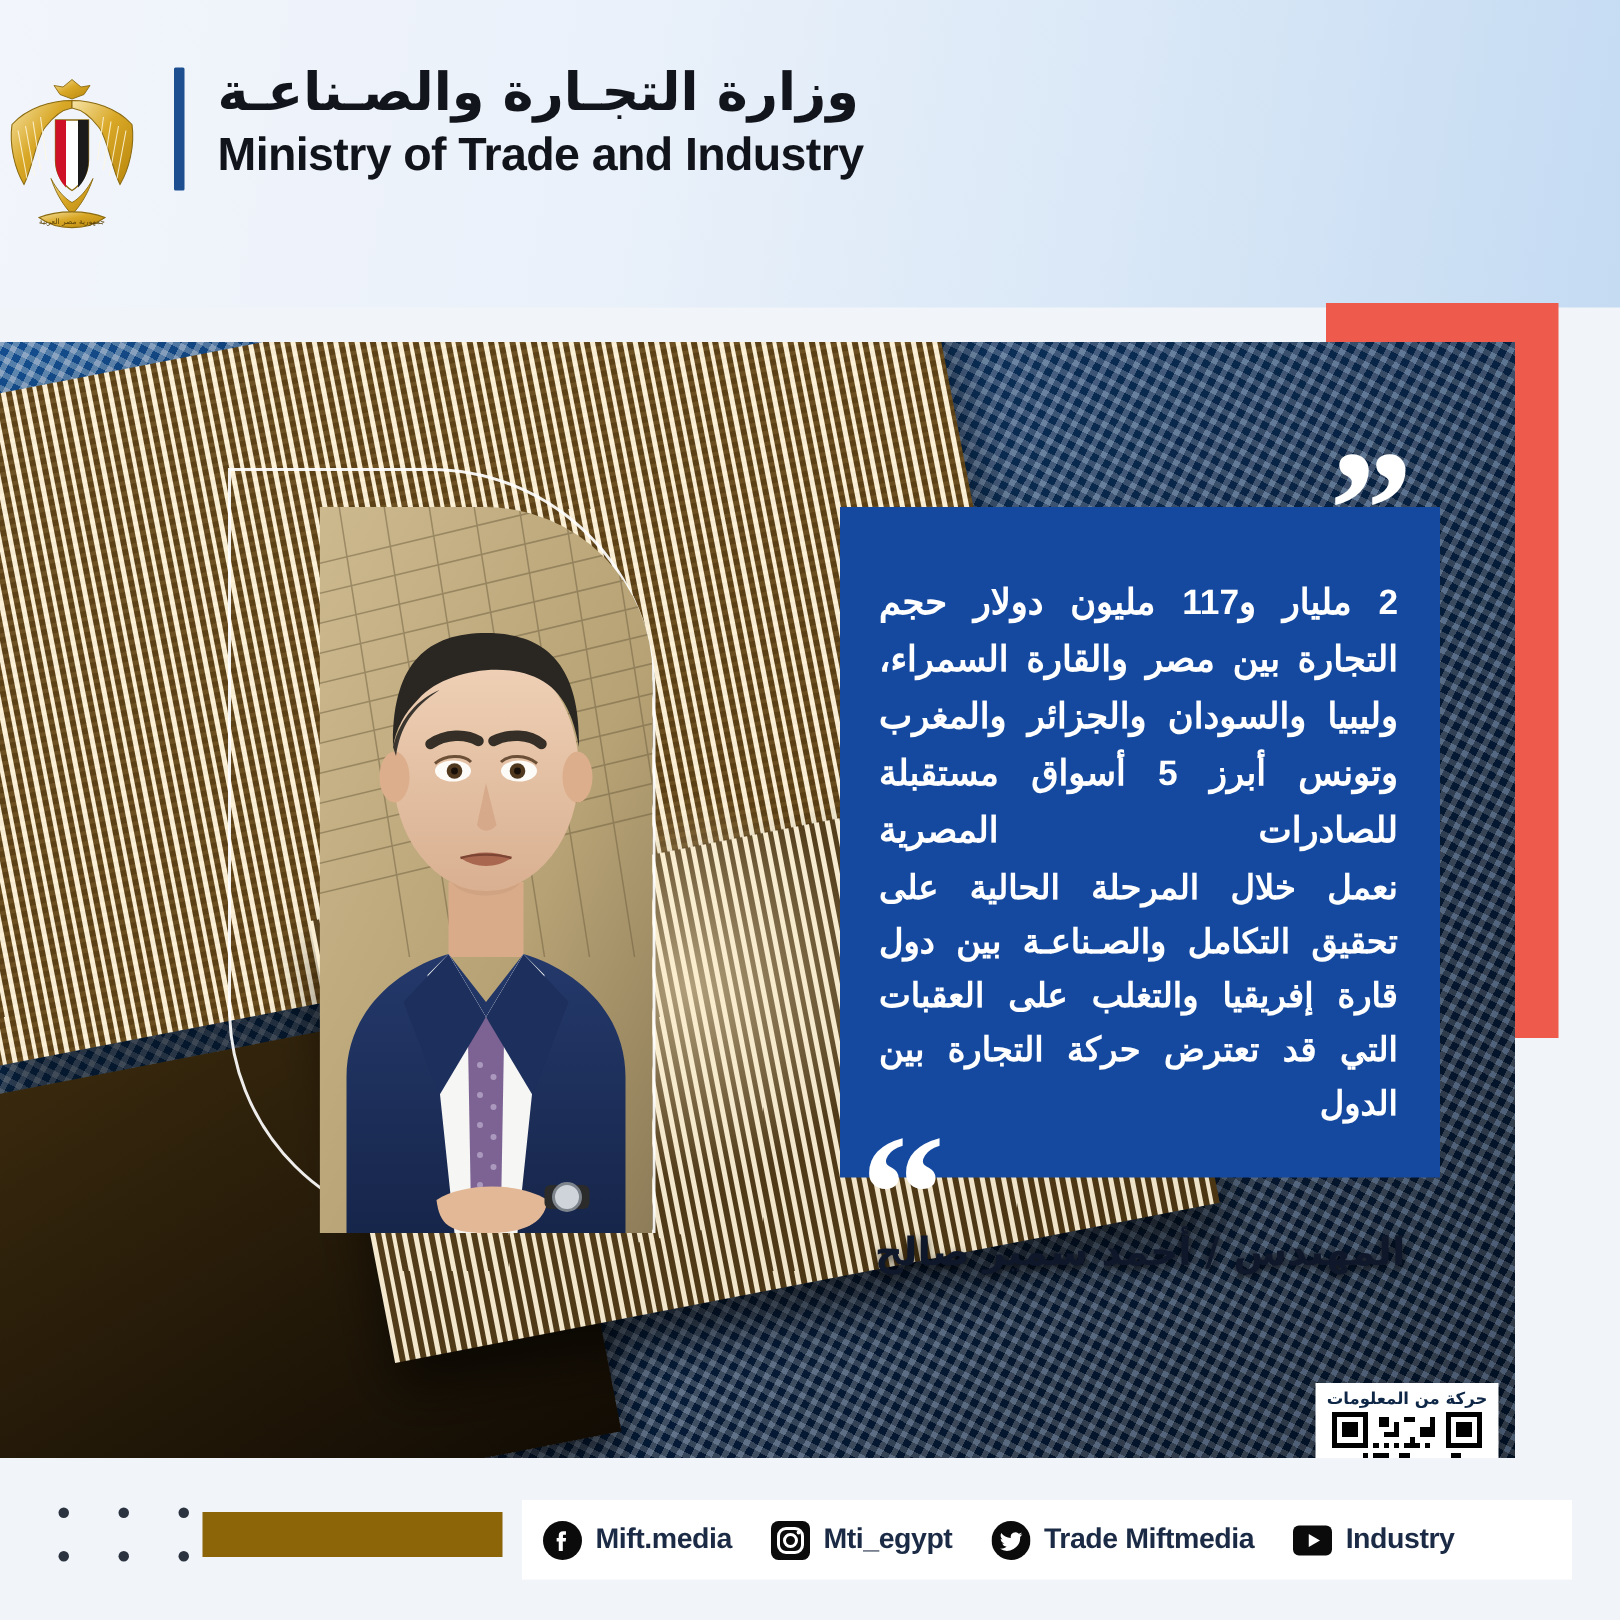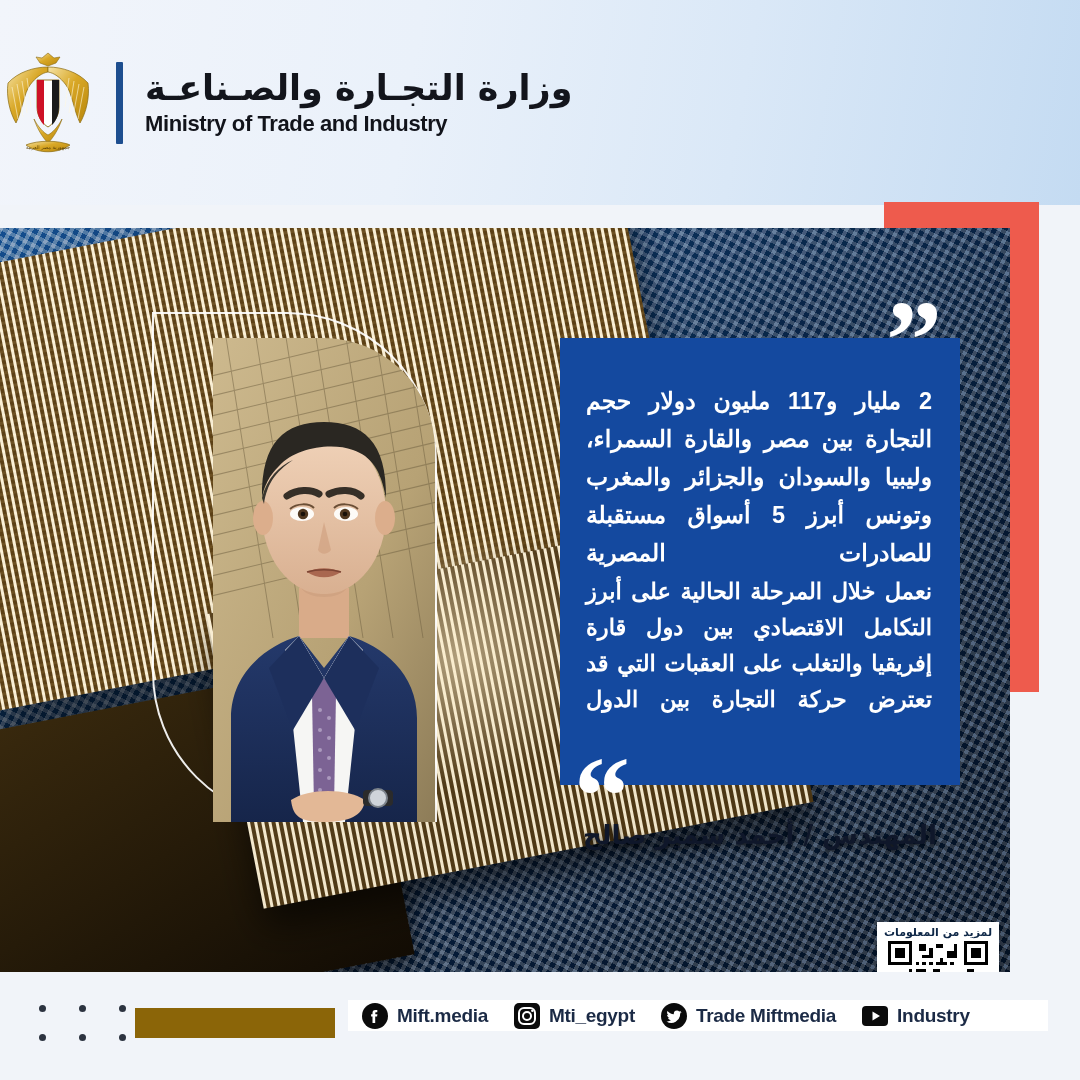--- a/index.html
+++ b/index.html
@@ -11,29 +11,29 @@
   }
   .card{position:relative;width:1080px;height:1080px;overflow:hidden;background:#f1f4f9;}
 
   
   .header{
     position:absolute;left:0;top:0;width:1080px;height:205px;
     background:linear-gradient(100deg,#f2f5fb 0%,#eaf1fa 38%,#dae8f7 68%,#c4dbf2 100%);
     display:flex;align-items:center;justify-content:flex-end;
     box-sizing:border-box;padding-left:0;padding-right:24px;
   }
-  .header-inner{display:flex;align-items:center;gap:0;}
+  .header-inner{display:flex;align-items:flex-start;gap:0;}
   .titles{display:flex;flex-direction:column;align-items:flex-end;line-height:1;}
   .title-ar{
     font-size:35px;font-weight:bold;color:#13151c;direction:rtl;
     letter-spacing:0px;white-space:nowrap;margin-bottom:7px;
     font-family:"DejaVu Sans","Liberation Sans",sans-serif;
   }
   .title-en{
-    font-size:22px;font-weight:bold;color:#12141b;white-space:nowrap;
+    font-size:31px;font-weight:bold;color:#12141b;white-space:nowrap;
     direction:ltr;letter-spacing:-0.4px;
   }
   .divider-bar{
     width:7px;height:82px;background:#1d4e8f;margin:0 22px 0 20px;border-radius:1px;
   }
   .emblem{width:96px;height:115px;flex:0 0 auto;display:block;}
 
   
   .red-accent{
     position:absolute;left:884px;top:202px;width:155px;height:490px;
@@ -178,21 +178,21 @@
   .dots{
     position:absolute;left:22px;top:22px;width:120px;height:58px;
     display:grid;grid-template-columns:repeat(3,1fr);grid-template-rows:repeat(2,1fr);
     align-items:center;justify-items:center;
   }
   .dots span{width:7px;height:7px;border-radius:50%;background:#2c3340;display:block;}
   .gold-bar{
     position:absolute;left:135px;top:36px;width:200px;height:30px;background:#8b6508;
   }
   .social-bar{
-    position:absolute;left:348px;top:28px;width:700px;height:31px;
+    position:absolute;left:348px;top:28px;width:700px;height:53px;
     background:#ffffff;display:flex;align-items:center;gap:0;
     padding-left:14px;box-sizing:border-box;direction:ltr;
   }
   .social-item{display:flex;align-items:center;gap:9px;margin-right:26px;}
   .social-item .label{
     font-size:19px;font-weight:bold;color:#1b2a45;white-space:nowrap;
     font-family:"Liberation Sans",sans-serif;letter-spacing:-.3px;
   }
   .sicon{width:26px;height:26px;flex:0 0 auto;display:block;}
 </style>
@@ -355,30 +355,30 @@
       <path d="M78 462 C96 450 134 450 152 462 C150 478 136 484 111 484 C86 484 80 478 78 462 Z" fill="#e3b896"></path>
 
       <rect x="150" y="452" width="30" height="16" rx="4" fill="#2b2b2b"></rect>
       <circle cx="165" cy="460" r="9" fill="#cfd4da" stroke="#7d848c" stroke-width="2"></circle>
     </svg>
   </div>
 
   <div class="quote-box">
     <span class="qmark qmark-top">”</span>
     <p class="quote-p p1">2 مليار و117 مليون دولار حجم التجارة بين مصر والقارة السمراء، وليبيا والسودان والجزائر والمغرب وتونس أبرز 5 أسواق مستقبلة للصادرات المصرية</p>
-    <p class="quote-p p2">نعمل خلال المرحلة الحالية على أبرز التكامل الاقتصادي بين دول قارة إفريقيا والتغلب على العقبات التي قد تعترض حركة التجارة بين الدول</p>
+    <p class="quote-p p2">نعمل خلال المرحلة الحالية على تحقيق التكامل والصـناعـة بين دول قارة إفريقيا والتغلب على العقبات التي قد تعترض حركة التجارة بين الدول</p>
     <span class="qmark qmark-bottom">“</span>
   </div>
 
   <div class="attrib">
     <div class="name">المهندس / أحمد سمير صالح</div>
   </div>
 
   <div class="qr-block">
-    <div class="qr-caption">لمزيد من المعلومات</div>
+    <div class="qr-caption">حركة من المعلومات</div>
     <svg class="qr-img" viewBox="0 0 29 29" shape-rendering="crispEdges">
       <rect width="29" height="29" fill="#ffffff"></rect>
       <g fill="#000000">
 
         <rect x="0" y="0" width="7" height="1"></rect>
           <rect x="0" y="6" width="7" height="1"></rect>
         <rect x="0" y="0" width="1" height="7"></rect>
           <rect x="6" y="0" width="1" height="7"></rect>
         <rect x="2" y="2" width="3" height="3"></rect>
 

